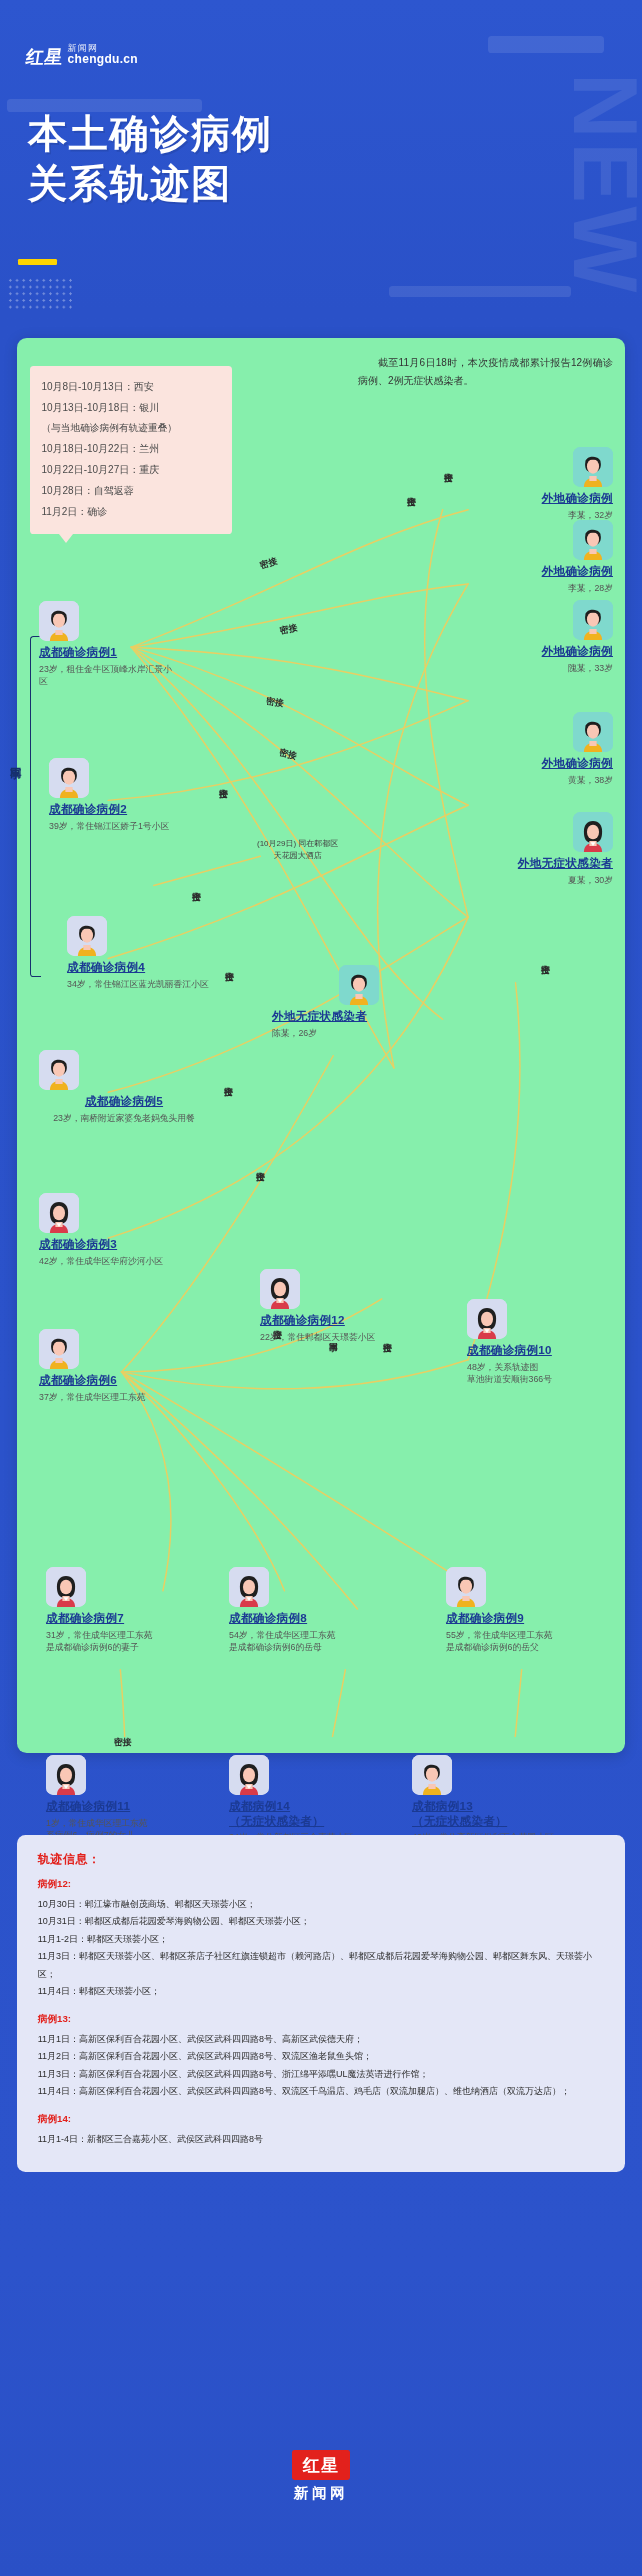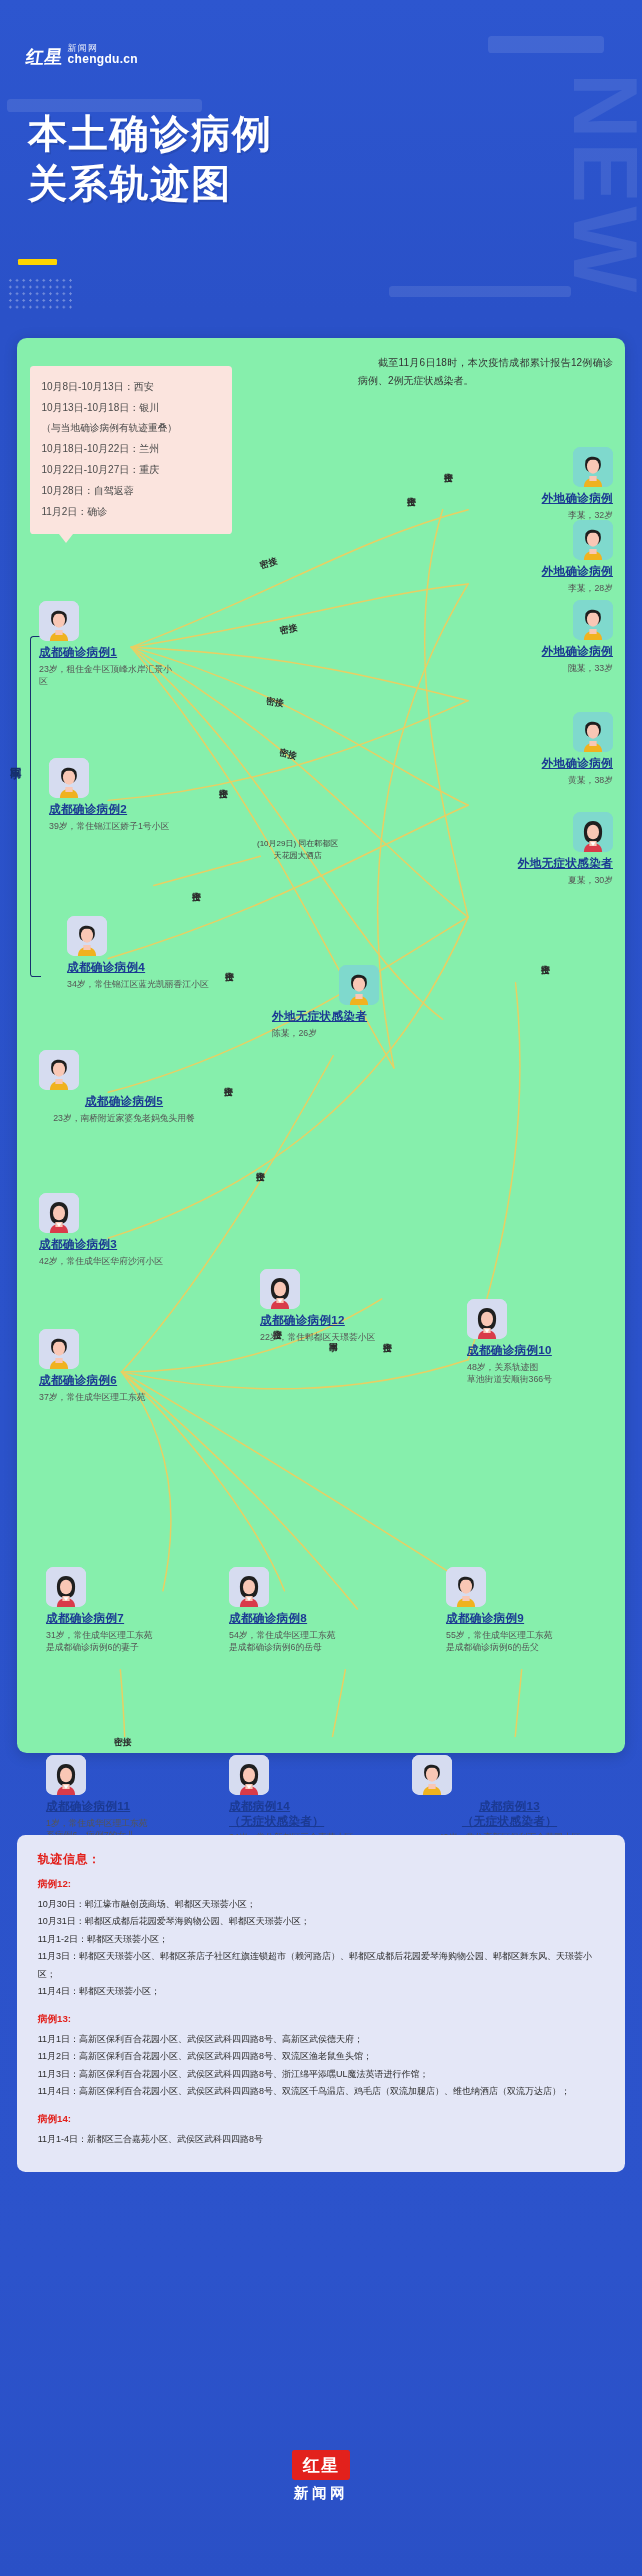--- a/index.html
+++ b/index.html
@@ -528,21 +528,21 @@
             <path d="M18 66c0-10 7-15 15-15s15 5 15 15z" fill="#d93b4a"></path>
             <path d="M27 48h12v8H27z" fill="#f9c7b5"></path>
             <path d="M29 50h8l-4 6z" fill="#fff"></path>
           </svg>
       </span>
       <div class="title two" style="white-space:pre-line;">成都病例14
 （无症状感染者）</div>
       <div class="desc">34岁，常住新都区三合嘉苑小区</div>
     </div>
 
-    <div class="node" style="left:395px;top:1417px;width:195px;text-align:center;">
+    <div class="node" style="left:395px;top:1417px;width:195px;">
       <span class="avatar">
         <svg viewBox="0 0 66 66" width="40" height="40">
             <rect width="66" height="66" rx="12" fill="#d6dcf0"></rect>
             <path d="M33 16c9 0 13 6 13 13s-4 13-13 13-13-4-13-13 4-13 13-13z" fill="#1f1f1f"></path>
             <ellipse cx="33" cy="32" rx="10" ry="12" fill="#f9c7b5"></ellipse>
             <path d="M20 24c3-8 23-8 26 0 0 0-4-3-13-3s-13 3-13 3z" fill="#1f1f1f"></path>
             <path d="M18 66c0-10 7-15 15-15s15 5 15 15z" fill="#f0b21f"></path>
             <path d="M27 48h12v8H27z" fill="#f9c7b5"></path>
           </svg>
       </span>

